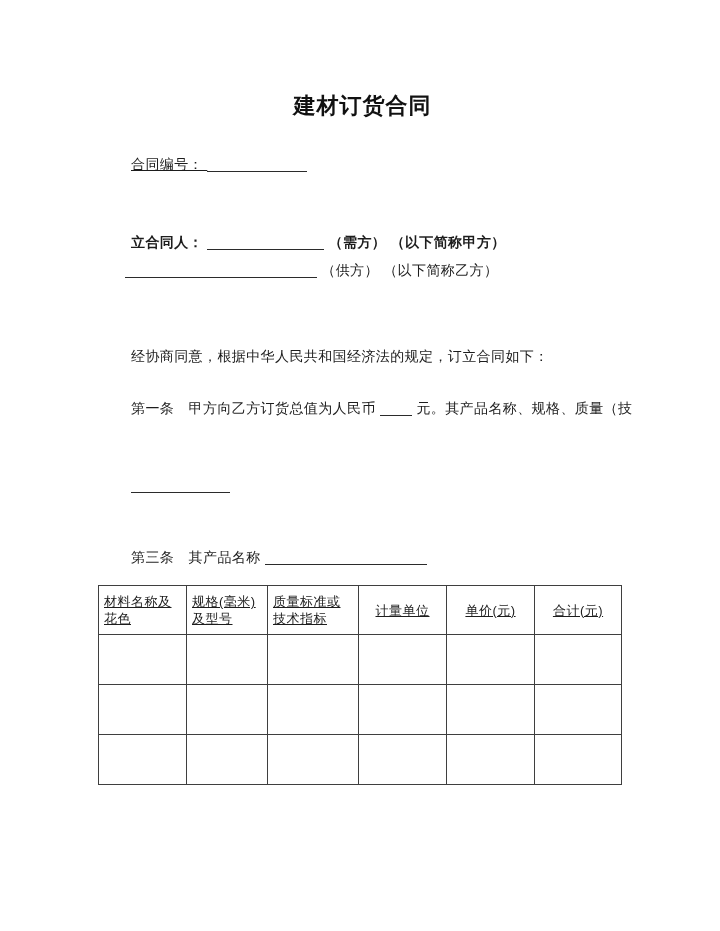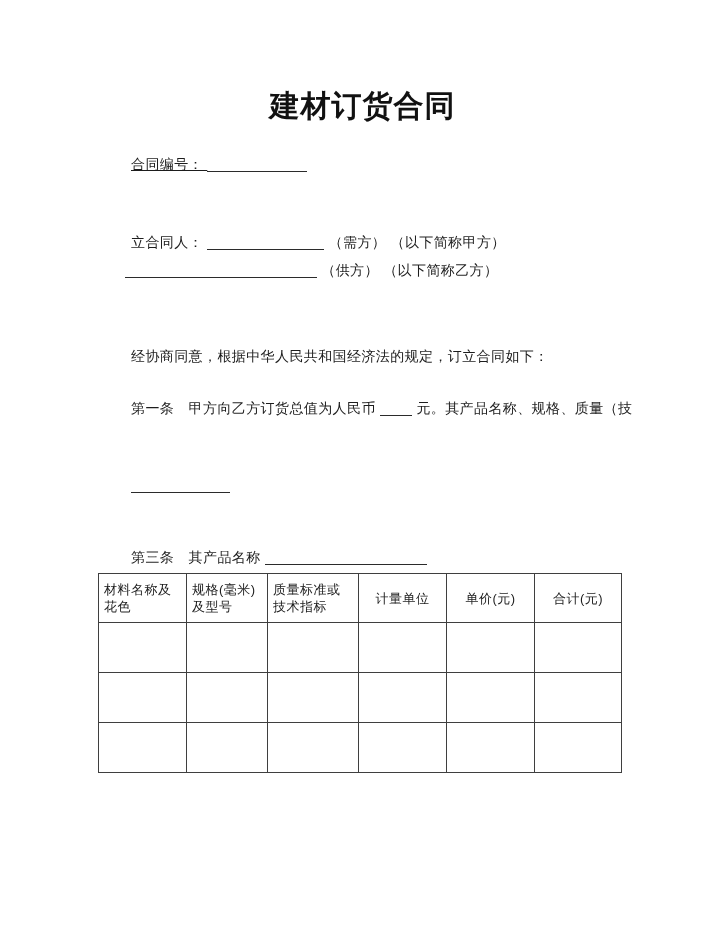--- a/index.html
+++ b/index.html
@@ -16,61 +16,62 @@
     box-sizing: border-box;
     width: 720px;
     height: 931px;
     padding: 0 93px 0 98px;
     font-family: "Liberation Sans", "DejaVu Sans", sans-serif;
     color: #1d1d1d;
     background: #ffffff;
   }
   .doc-title {
     margin: 84px 0 0 0;
-    font-size: 30px;
+    font-size: 22px;
     font-weight: 700;
     line-height: 44px;
     text-align: center;
     letter-spacing: 1px;
     white-space: nowrap;
     color: #111111;
   }
   .line {
     font-size: 14px;
     line-height: 20px;
     letter-spacing: 0.4px;
     white-space: nowrap;
   }
   .indent { padding-left: 33px; }
   .indent-sm { padding-left: 27px; }
   .l-contract { margin-top: 26px; text-decoration: underline; }
-  .l-party1   { margin-top: 58px; }
+  .l-party1   { margin-top: 58px; font-weight: bold; }
   .l-party2   { margin-top: 8px; }
   .l-preamble { margin-top: 66px; }
   .l-c1a      { margin-top: 32px; }
   .l-c1b      { margin-top: 15px; }
   .l-c2       { margin-top: 57px; }
   .l-c3       { margin-top: 52px; }
   .blank {
     display: inline-block;
     height: 14px;
     margin-bottom: -3px;
     border-bottom: 1px solid #2b2b2b;
   }
   .w32  { width: 32px;  }
   .w99  { width: 99px;  }
   .w100 { width: 100px; }
   .w117 { width: 117px; }
   .w162 { width: 162px; }
   .w192 { width: 192px; }
   table.materials {
-    margin-top: 6px;
+    margin-top: 18px;
     width: 523px;
     table-layout: fixed;
     border-collapse: collapse;
+    text-decoration: underline;
   }
   table.materials th,
   table.materials td {
     border: 1px solid #3f3f3f;
     box-sizing: border-box;
     background: #ffffff;
   }
   table.materials th {
     height: 49px;
     padding: 3px 5px;

